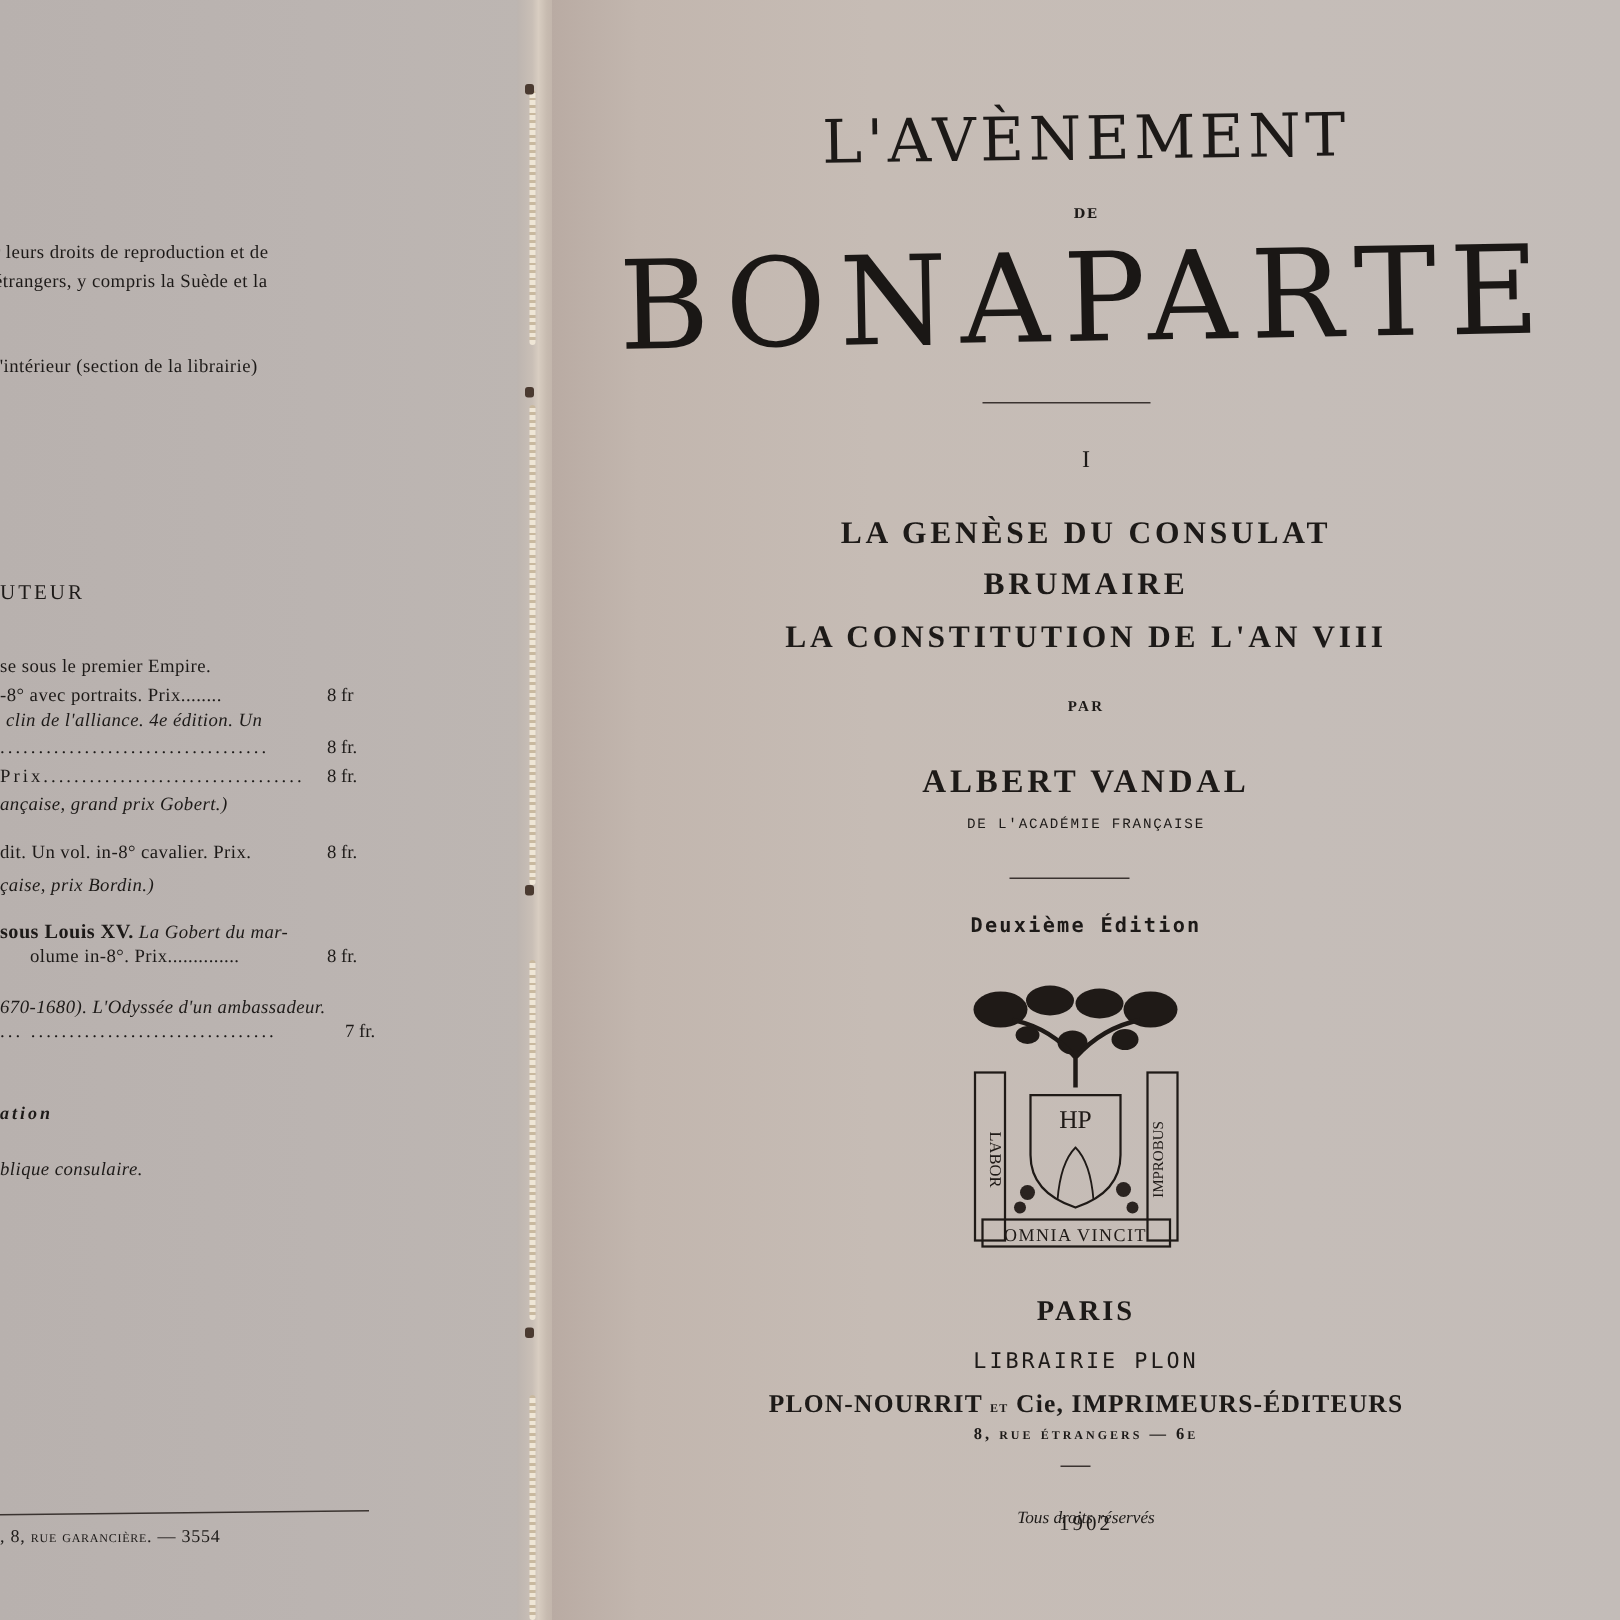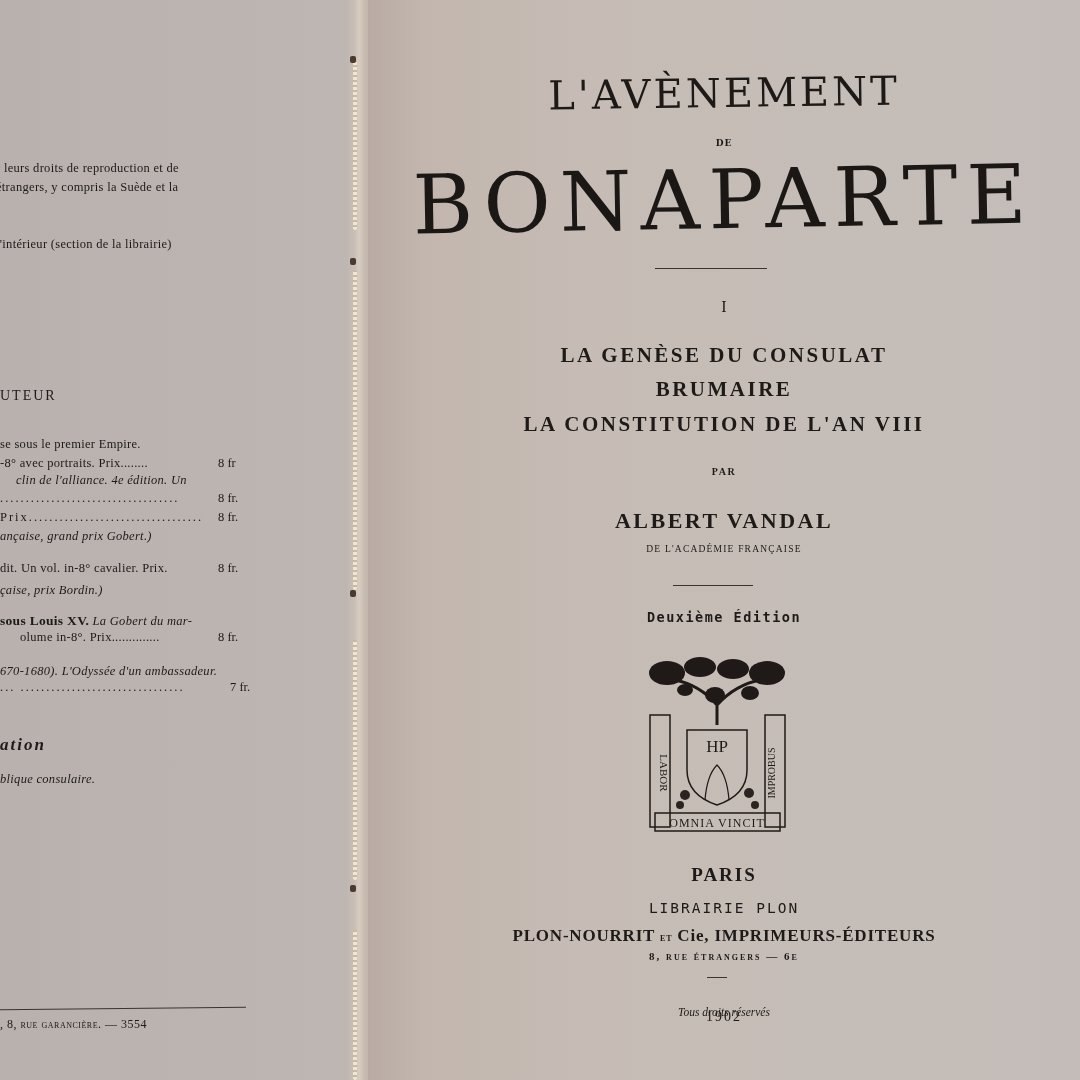--- a/index.html
+++ b/index.html
@@ -34,21 +34,21 @@
       font-family: "Liberation Serif", serif;
     }
     .lp-line.italic { font-style: italic; }
     .price { position: absolute; left: 218px; font-size: 12.5px; font-family: "Liberation Serif", serif; }
     .dots { letter-spacing: 2px; }
     .lp-heading {
       position: absolute; left: 0; top: 388px; font-size: 14px; letter-spacing: 2px;
       font-family: "Liberation Serif", serif;
     }
     .lp-section {
-      position: absolute; left: 0; top: 735px; font-size: 17px; font-style: italic; font-weight: bold;
+      position: absolute; left: 0; top: 735px; font-size: 12px; font-style: italic; font-weight: bold;
       letter-spacing: 2px; font-family: "Liberation Serif", serif;
     }
     .lp-rule {
       position: absolute; left: 0; top: 1008px; width: 246px; height: 1px; background: #3a3330;
       transform: rotate(-0.6deg);
     }
     .lp-imprint {
       position: absolute; left: 0; top: 1017px; font-size: 12px; letter-spacing: 0.5px;
       font-family: "Liberation Serif", serif;
     }
@@ -62,21 +62,21 @@
     .title-de { top: 138px; font-size: 9px; font-weight: bold; letter-spacing: 1px; }
     .title-2 {
       top: 150px; font-size: 82px; letter-spacing: 9px; font-family: "DejaVu Serif", serif;
       transform: rotate(-1deg); color: #1a1715; line-height: 100px;
     }
     .rule { position: absolute; height: 1px; background: #3a3330; }
     .vol { top: 298px; font-size: 16px; font-family: "Liberation Serif", serif; }
     .sub { font-size: 21px; font-weight: bold; letter-spacing: 2.5px; font-family: "Liberation Serif", serif; }
     .par { top: 466px; font-size: 10px; font-weight: bold; letter-spacing: 1.5px; font-family: "Liberation Serif", serif; }
     .author { top: 508px; font-size: 22px; font-weight: bold; letter-spacing: 2.5px; font-family: "Liberation Serif", serif; }
-    .acad { top: 544px; font-size: 9.5px; letter-spacing: 1.2px; font-family: Liberation Serif, serif; }
+    .acad { top: 544px; font-size: 9.5px; letter-spacing: 1.2px; font-family: Liberation Mono, monospace; }
     .edition { top: 609px; font-size: 13.5px; font-weight: bold; letter-spacing: 1.5px; font-family: "DejaVu Sans Mono", monospace; }
     .emblem { position: absolute; left: 645px; top: 655px; width: 145px; height: 180px; }
     .paris { top: 864px; font-size: 19px; font-weight: bold; letter-spacing: 2px; font-family: "Liberation Serif", serif; }
     .libr { top: 900px; font-size: 14.5px; letter-spacing: 2px; font-family: "DejaVu Sans Mono", monospace; }
     .publisher { top: 926px; font-size: 17px; font-weight: bold; letter-spacing: 0.8px; font-family: "Liberation Serif", serif; }
     .address { top: 950px; font-size: 11px; font-weight: bold; letter-spacing: 2px; font-family: "Liberation Serif", serif; }
     .year { top: 985px; font-size: 14px; letter-spacing: 2px; font-family: "Liberation Serif", serif; margin-top: 24px; }
     .rights { top: 1006px; font-size: 11.5px; font-style: italic; font-family: "Liberation Serif", serif; }
   </style>
 </head>
@@ -85,21 +85,21 @@
 <div class="left-page">
   <div class="lp-line" style="left:-4px;top:161px;">r leurs droits de reproduction et de</div>
   <div class="lp-line" style="left:-4px;top:180px;">étrangers, y compris la Suède et la</div>
   <div class="lp-line" style="left:-4px;top:237px;">l'intérieur (section de la librairie)</div>
 
   <div class="lp-heading">UTEUR</div>
 
   <div class="lp-line" style="left:0;top:437px;">se sous le premier Empire.</div>
   <div class="lp-line" style="left:0;top:456px;">-8° avec portraits. Prix........</div>
   <div class="price" style="top:456px;font-family:Liberation Serif, serif;">8 fr</div>
-  <div class="lp-line italic" style="left:16px;top:473px;">clin de l'alliance. 4e édition. Un</div>
+  <div class="lp-line italic" style="left:4px;top:473px;">clin de l'alliance. 4e édition. Un</div>
   <div class="lp-line dots" style="left:0;top:491px;">...................................</div>
   <div class="price" style="top:491px;">8 fr.</div>
   <div class="lp-line dots" style="left:0;top:510px;">Prix..................................</div>
   <div class="price" style="top:510px;">8 fr.</div>
   <div class="lp-line italic" style="left:0;top:529px;">ançaise, grand prix Gobert.)</div>
 
   <div class="lp-line" style="left:0;top:561px;">dit. Un vol. in-8° cavalier. Prix.</div>
   <div class="price" style="top:561px;">8 fr.</div>
   <div class="lp-line italic" style="left:0;top:583px;">çaise, prix Bordin.)</div>
 

